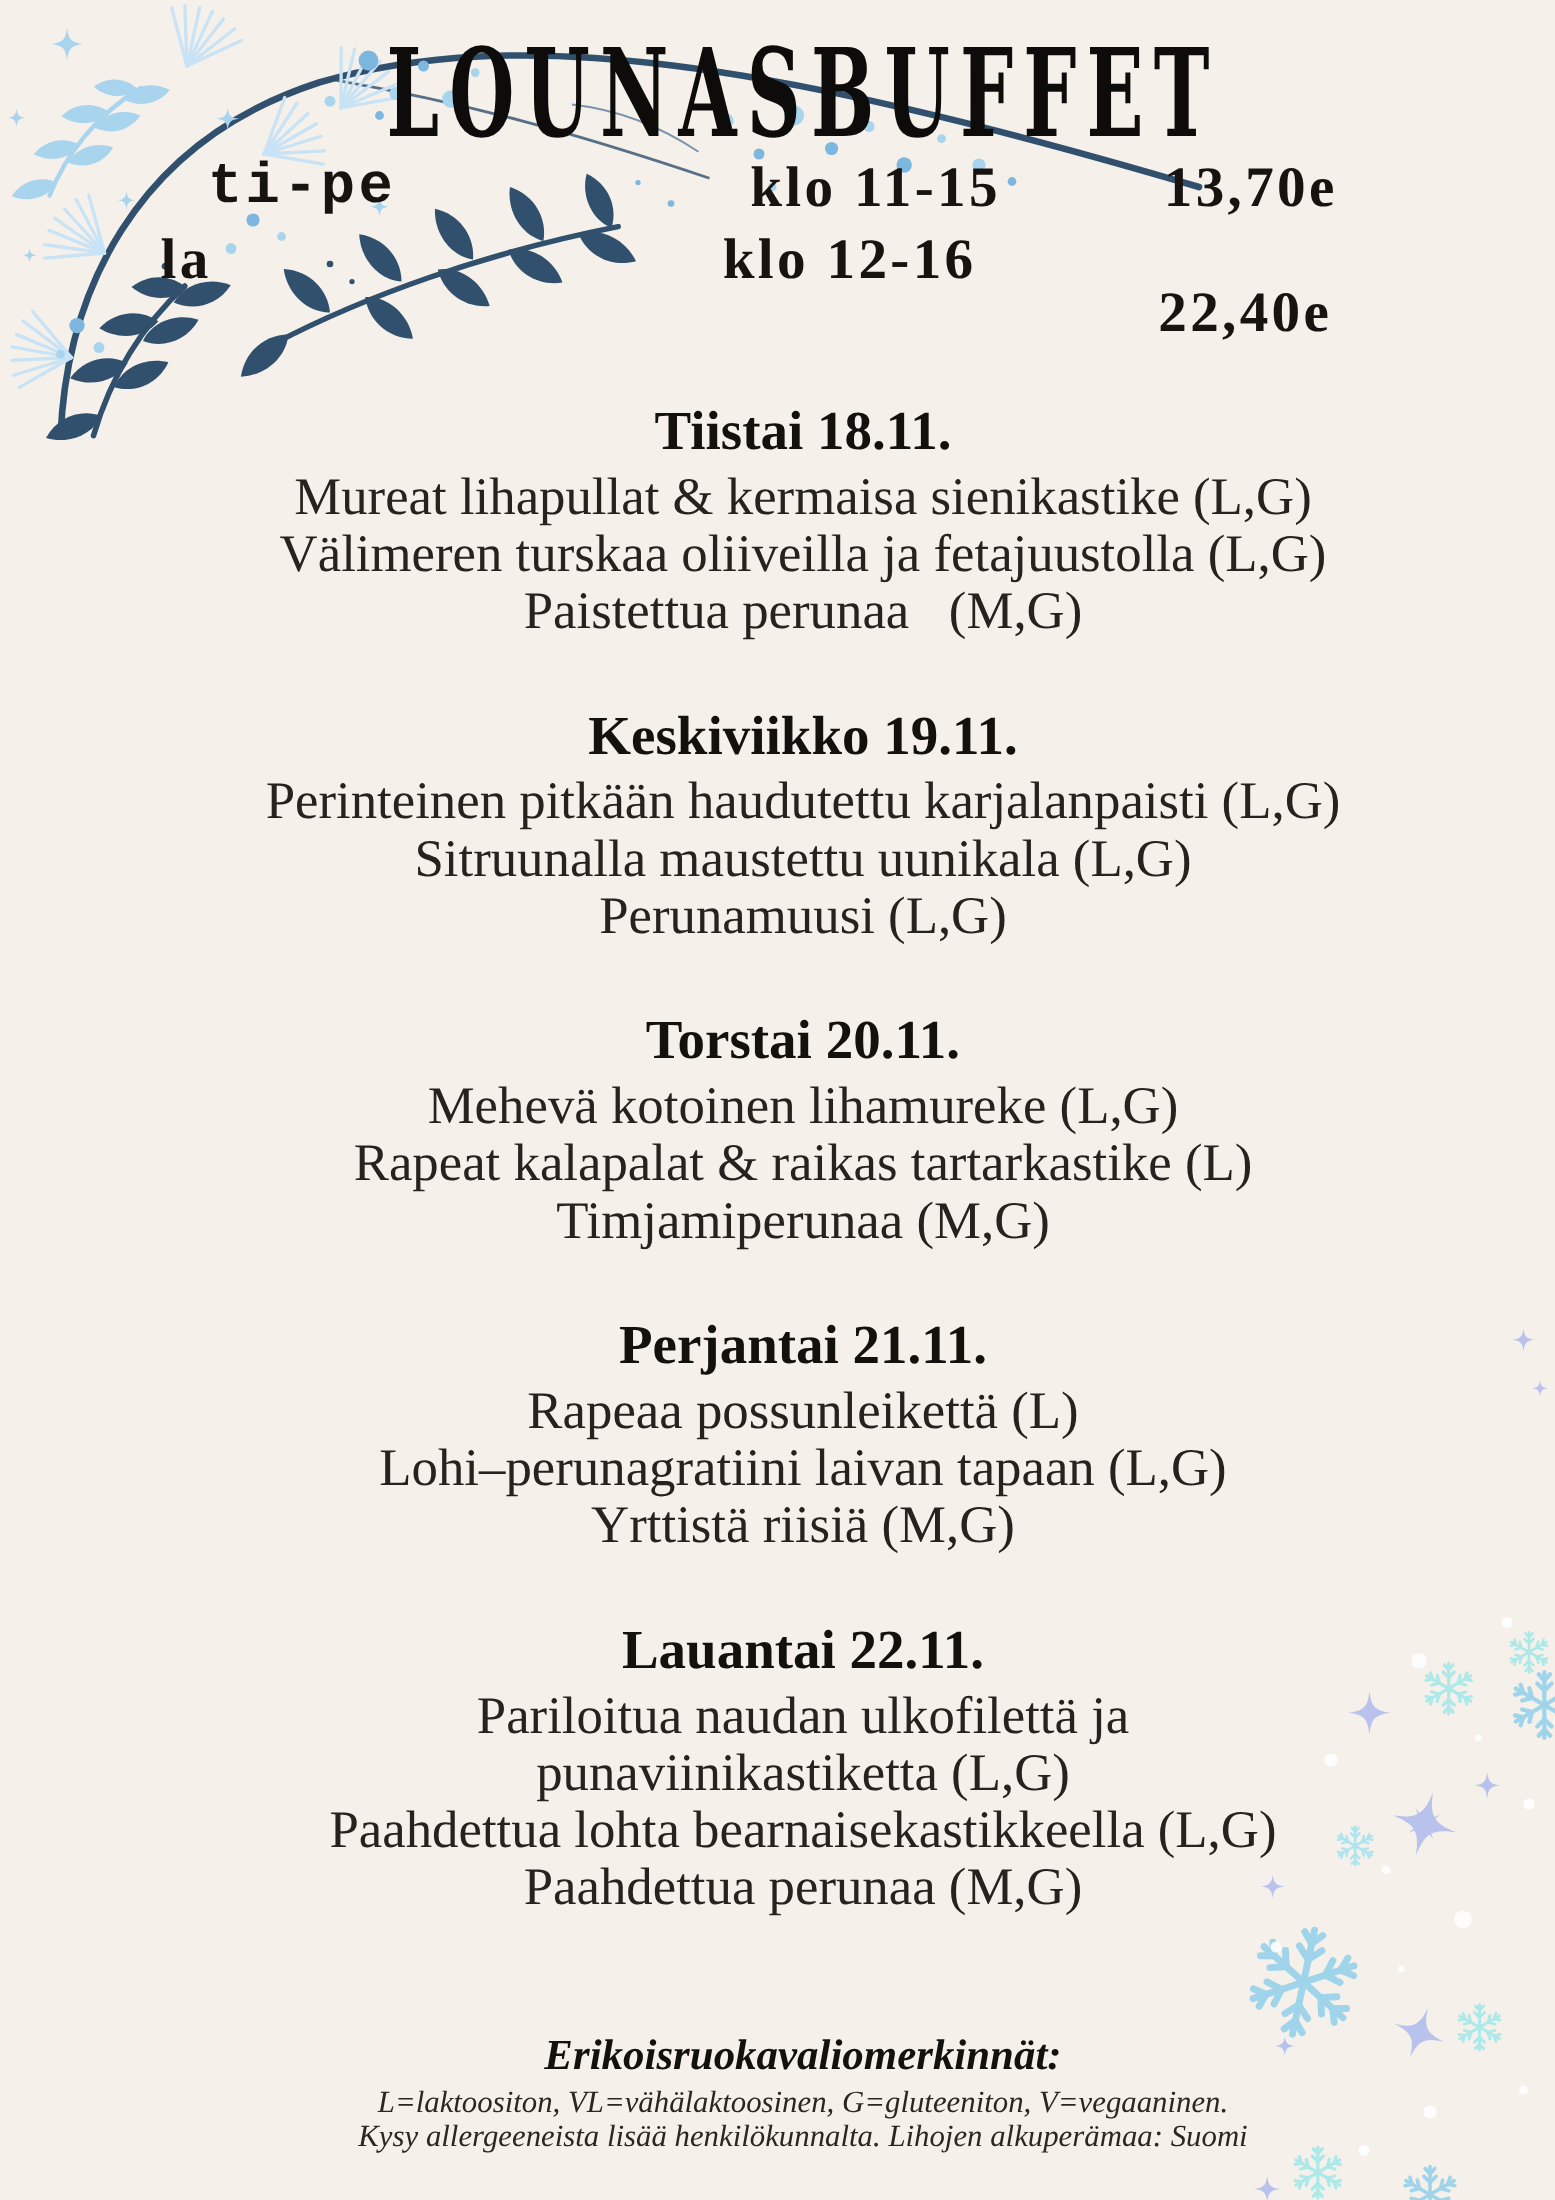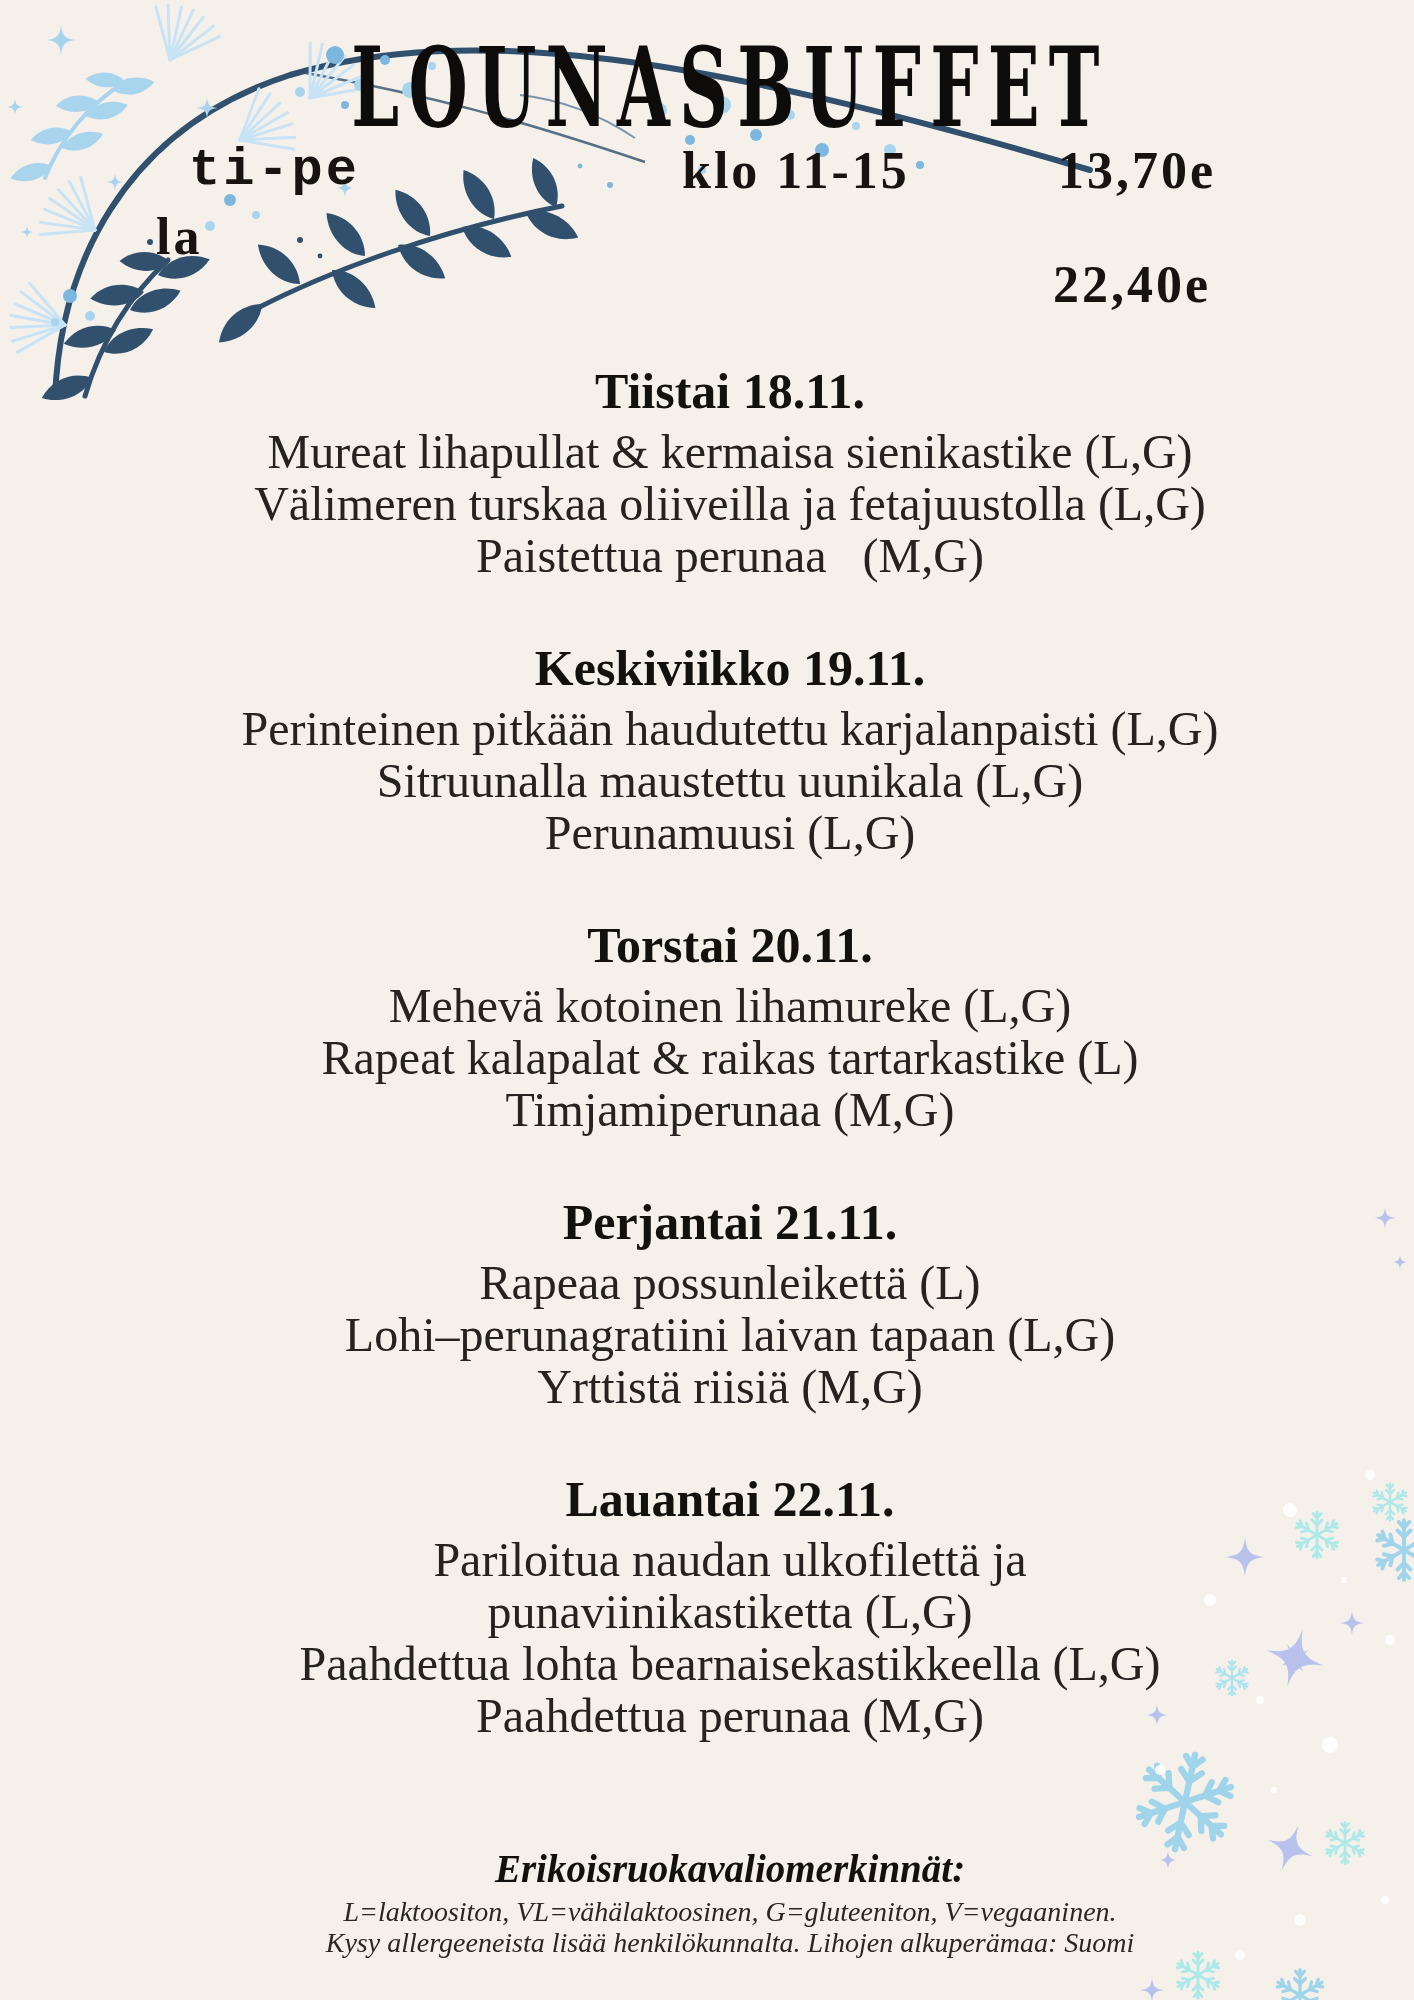--- a/index.html
+++ b/index.html
@@ -20,21 +20,21 @@
     white-space:nowrap;
   }
 
   .hours{position:absolute;top:138px;left:0;width:1414px;
     font-size:52px;font-weight:600;letter-spacing:3px;color:#161310;}
   .hours-row{position:relative;height:66px;line-height:66px;}
   .hours-days,.hours-time,.hours-price{position:absolute;white-space:nowrap;}
   .row1 .hours-days{left:189px;font-family:Liberation Mono, monospace;}
   .row1 .hours-time{left:682px;}
   .row1 .hours-price{left:1058px;}
-  .row2 .hours-days{left:156px;text-align:right;}
+  .row2 .hours-days{left:146px;text-align:right;}
   .row2 .hours-time{left:657px;}
   .row2 .hours-price{left:1053px;margin-top:48px;}
 
   .menu{top:362px;}
   .day-section{margin:0 0 57px 0;}
   .day-heading{margin:0 0 6px 0;font-size:50px;line-height:58px;font-weight:700;color:#13110e;}
   .menu-item{margin:0;font-size:48px;line-height:52px;font-weight:400;color:#262220;white-space:pre-wrap;}
 
   .footer{top:1848px;font-style:italic;}
   .footer-heading{margin:0 0 6px 0;font-size:39px;line-height:42px;font-weight:700;color:#13110e;}
@@ -218,20 +218,21 @@
   <h1 class="col title">LOUNASBUFFET</h1>
 
   <div class="hours">
     <div class="hours-row row1">
       <span class="hours-days">ti-pe</span>
       <span class="hours-time">klo 11-15</span>
       <span class="hours-price">13,70e</span>
     </div>
     <div class="hours-row row2">
       <span class="hours-days">la</span>
+      <span class="hours-time">klo 12-16</span>
       <span class="hours-price">22,40e</span>
     </div>
   </div>
 
   <main class="col menu">
       <section class="day-section">
         <h2 class="day-heading">Tiistai 18.11.</h2>
         <p class="menu-item">Mureat lihapullat &amp; kermaisa sienikastike (L,G)</p>
         <p class="menu-item">Välimeren turskaa oliiveilla ja fetajuustolla (L,G)</p>
         <p class="menu-item">Paistettua perunaa&nbsp;&nbsp; (M,G)</p>

